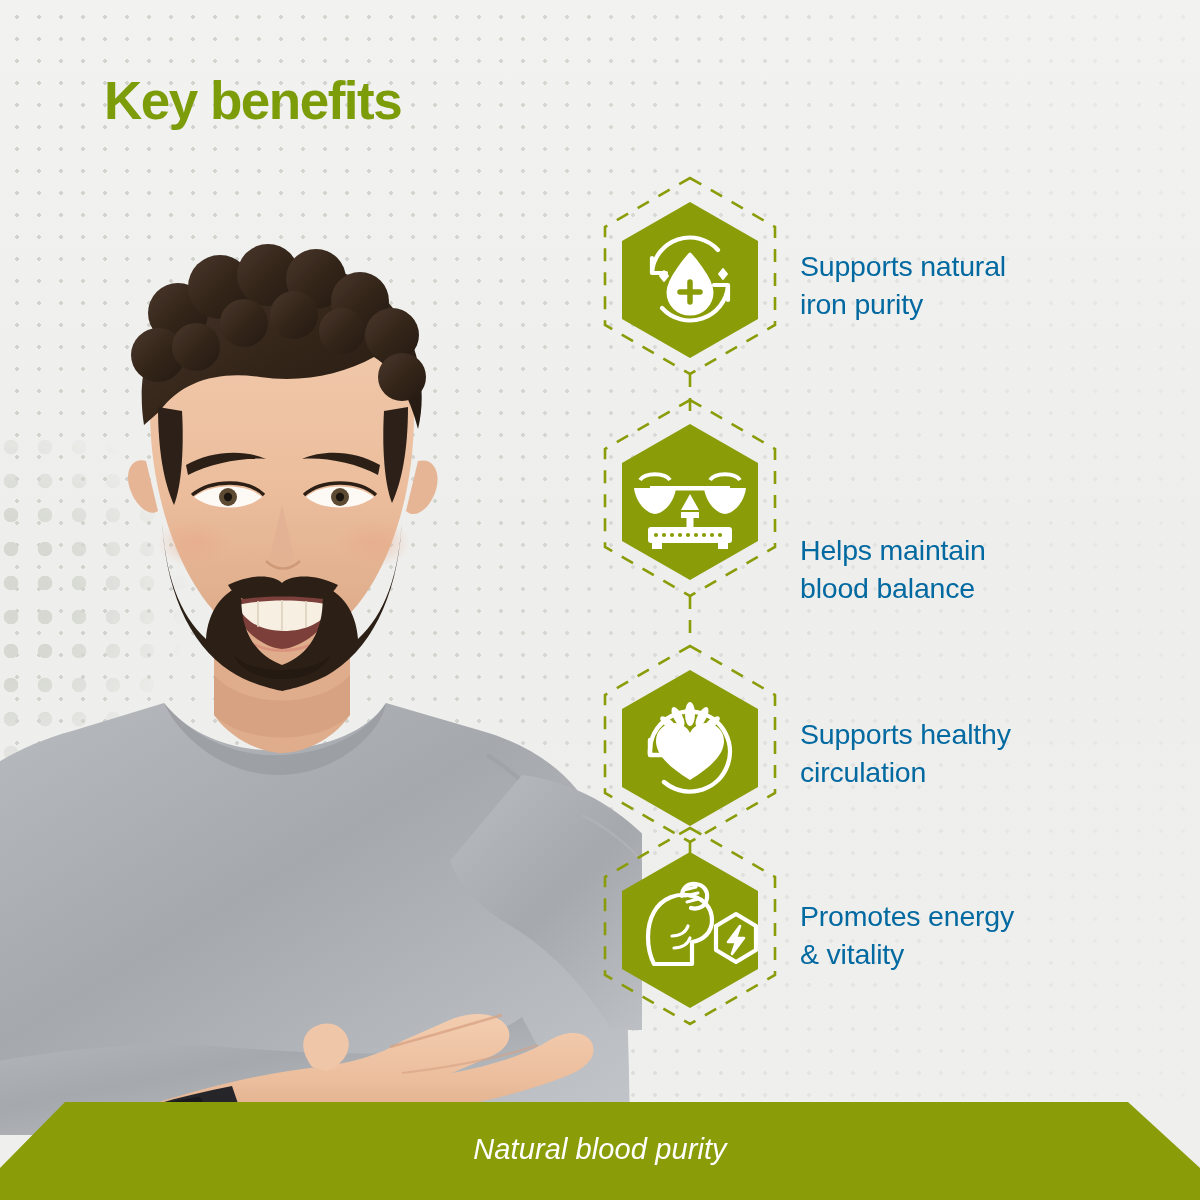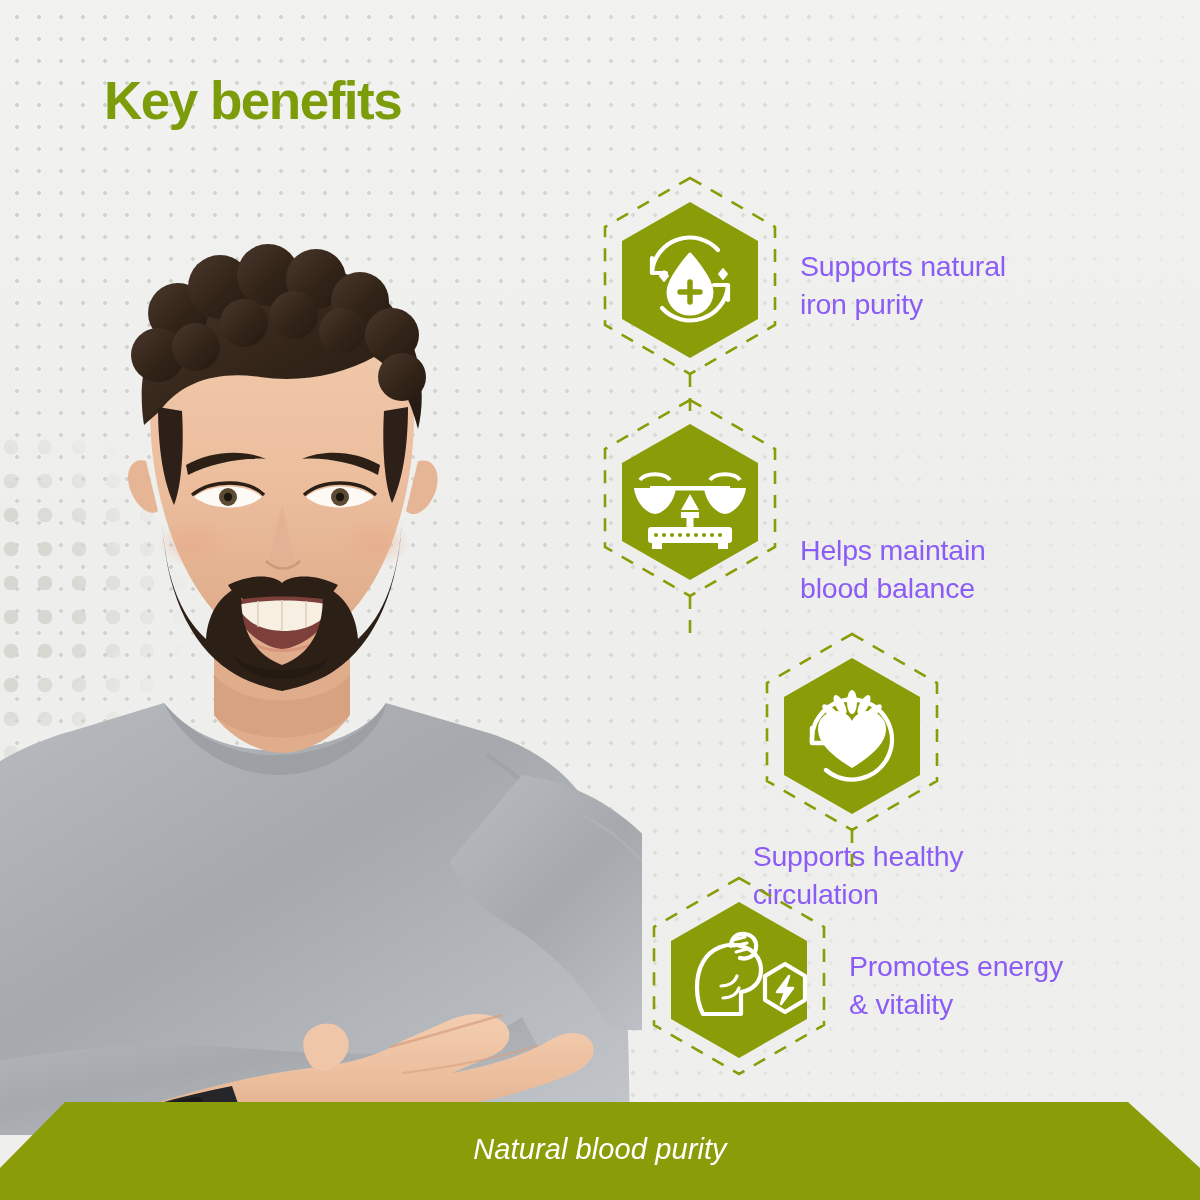--- a/index.html
+++ b/index.html
@@ -53,21 +53,21 @@
   .benefit-row {
     position:absolute; left:0; width:520px; height:200px;
     display:flex; align-items:center;
   }
   .hex-wrap { position:relative; width:196px; height:200px; flex:0 0 196px; }
   .hex-wrap svg { position:absolute; left:0; top:0; }
   .benefit-text {
     margin-left:12px;
     font-size:28.5px;
     line-height:1.33;
-    color:#8b5cf6;
+    color:#0369a1;
     letter-spacing:-.2px;
     max-width:300px;
   }
 
   
   #banner {
     position:absolute; left:0; bottom:0; width:1200px; height:120px;
   }
   #banner svg { position:absolute; left:0; top:0; }
   #banner-label {
@@ -294,21 +294,21 @@
           <rect x="28" y="41" width="10" height="6" fill="#ffffff"></rect>
         </g>
       </svg>
     </div>
     <div class="benefit-text">
       <span>Helps maintain</span><br>
       <span>blood balance</span>
     </div>
   </div>
 
-  <div class="benefit-row" style="top:456px;flex-direction:column;">
+  <div class="benefit-row" style="top:468px;">
     <div class="hex-wrap">
       <svg width="196" height="260" viewBox="0 0 196 260" style="top:-30px">
         <polygon points="98,22 183,71 183,169 98,218 13,169 13,71" fill="none" stroke="#8a9c08" stroke-width="2.6" stroke-dasharray="13 11"></polygon>
         <line x1="98" y1="218" x2="98" y2="258" stroke="#8a9c08" stroke-width="2.6" stroke-dasharray="13 11"></line>
         <polygon points="98,46 166,85 166,163 98,202 30,163 30,85" fill="#8a9c08"></polygon>
         <g transform="translate(98,124)">
           <path d="M-40 6 A40 40 0 1 1 -26 34" fill="none" stroke="#ffffff" stroke-width="4.4" stroke-linecap="round"></path>
           <path d="M-40 -8 L-40 7 L-26 7" fill="none" stroke="#ffffff" stroke-width="4.4" stroke-linecap="round" stroke-linejoin="round"></path>
 
           <path d="M0 32 C-26 16 -34 4 -34 -7 C-34 -18 -25 -25 -16 -25
@@ -324,21 +324,21 @@
           </g>
         </g>
       </svg>
     </div>
     <div class="benefit-text">
       <span>Supports healthy</span><br>
       <span>circulation</span>
     </div>
   </div>
 
-  <div class="benefit-row" style="top:700px;justify-content:center;">
+  <div class="benefit-row" style="top:650px;">
     <div class="hex-wrap">
       <svg width="196" height="260" viewBox="0 0 196 260" style="top:-30px">
         <polygon points="98,22 183,71 183,169 98,218 13,169 13,71" fill="none" stroke="#8a9c08" stroke-width="2.6" stroke-dasharray="13 11"></polygon>
         <polygon points="98,46 166,85 166,163 98,202 30,163 30,85" fill="#8a9c08"></polygon>
         <g transform="translate(98,124)" fill="none" stroke="#ffffff" stroke-width="4.2" stroke-linecap="round" stroke-linejoin="round">
 
           <path d="M-36 34 C-44 18 -44 -4 -36 -18 C-28 -32 -12 -38 2 -34
                    C14 -31 22 -22 22 -10 C22 2 14 10 2 12 L2 34 Z"></path>
 
           <path d="M-8 -34 C-8 -42 -2 -47 6 -46 C14 -45 18 -39 17 -32

